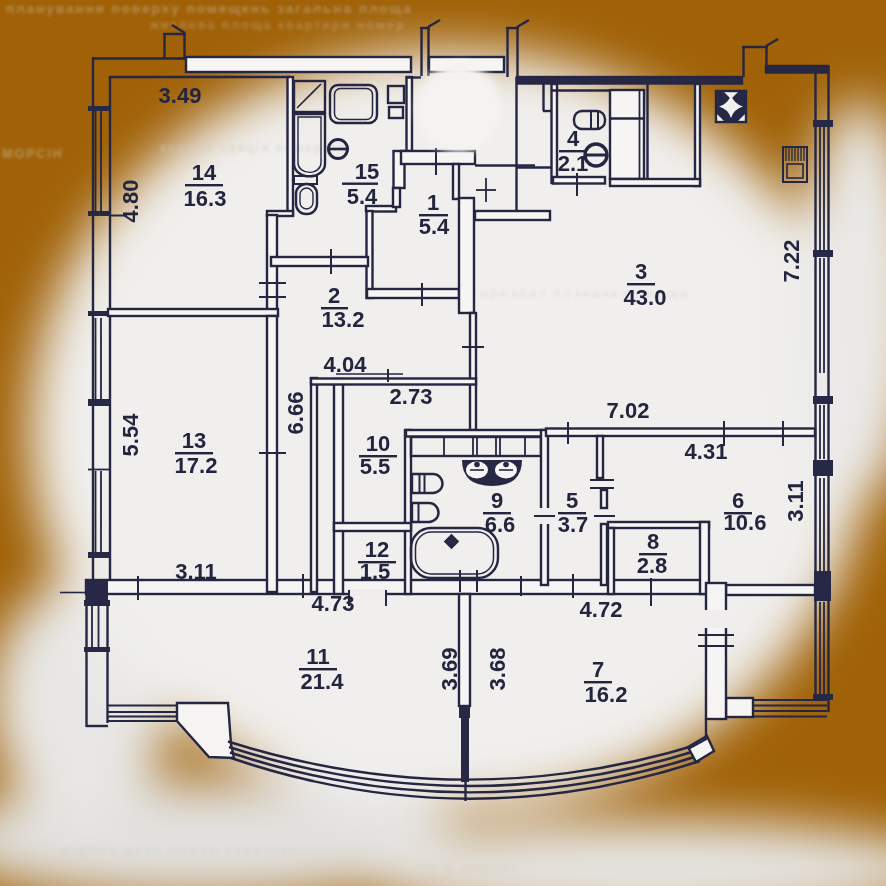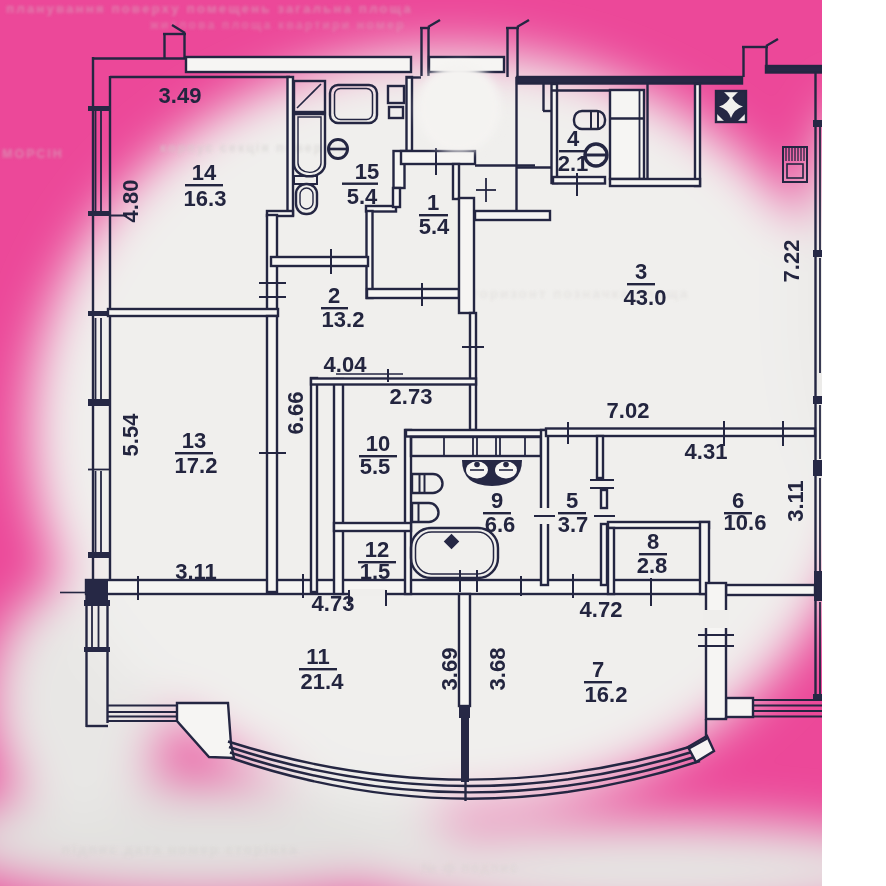--- a/index.html
+++ b/index.html
@@ -1,16 +1,16 @@
 <!DOCTYPE html>
 <html><head>
 <meta charset="utf-8">
 <style>
   html,body{margin:0;padding:0;}
-  #page{width:822px;height:886px;position:relative;background:#ec4899;overflow:hidden;
+  #page{width:886px;height:886px;position:relative;background:#a16207;overflow:hidden;
          font-family:"Liberation Sans", sans-serif;}
   svg{position:absolute;left:0;top:0;}
 </style>
 </head>
 <body>
 <div id="page">
 <svg width="886" height="886" viewBox="0 0 886 886">
   <g filter="url(#soft2)">
     <ellipse cx="200" cy="840" rx="260" ry="60" fill="#e2e1df"></ellipse>
     <ellipse cx="650" cy="870" rx="300" ry="50" fill="#e6e5e3"></ellipse>

